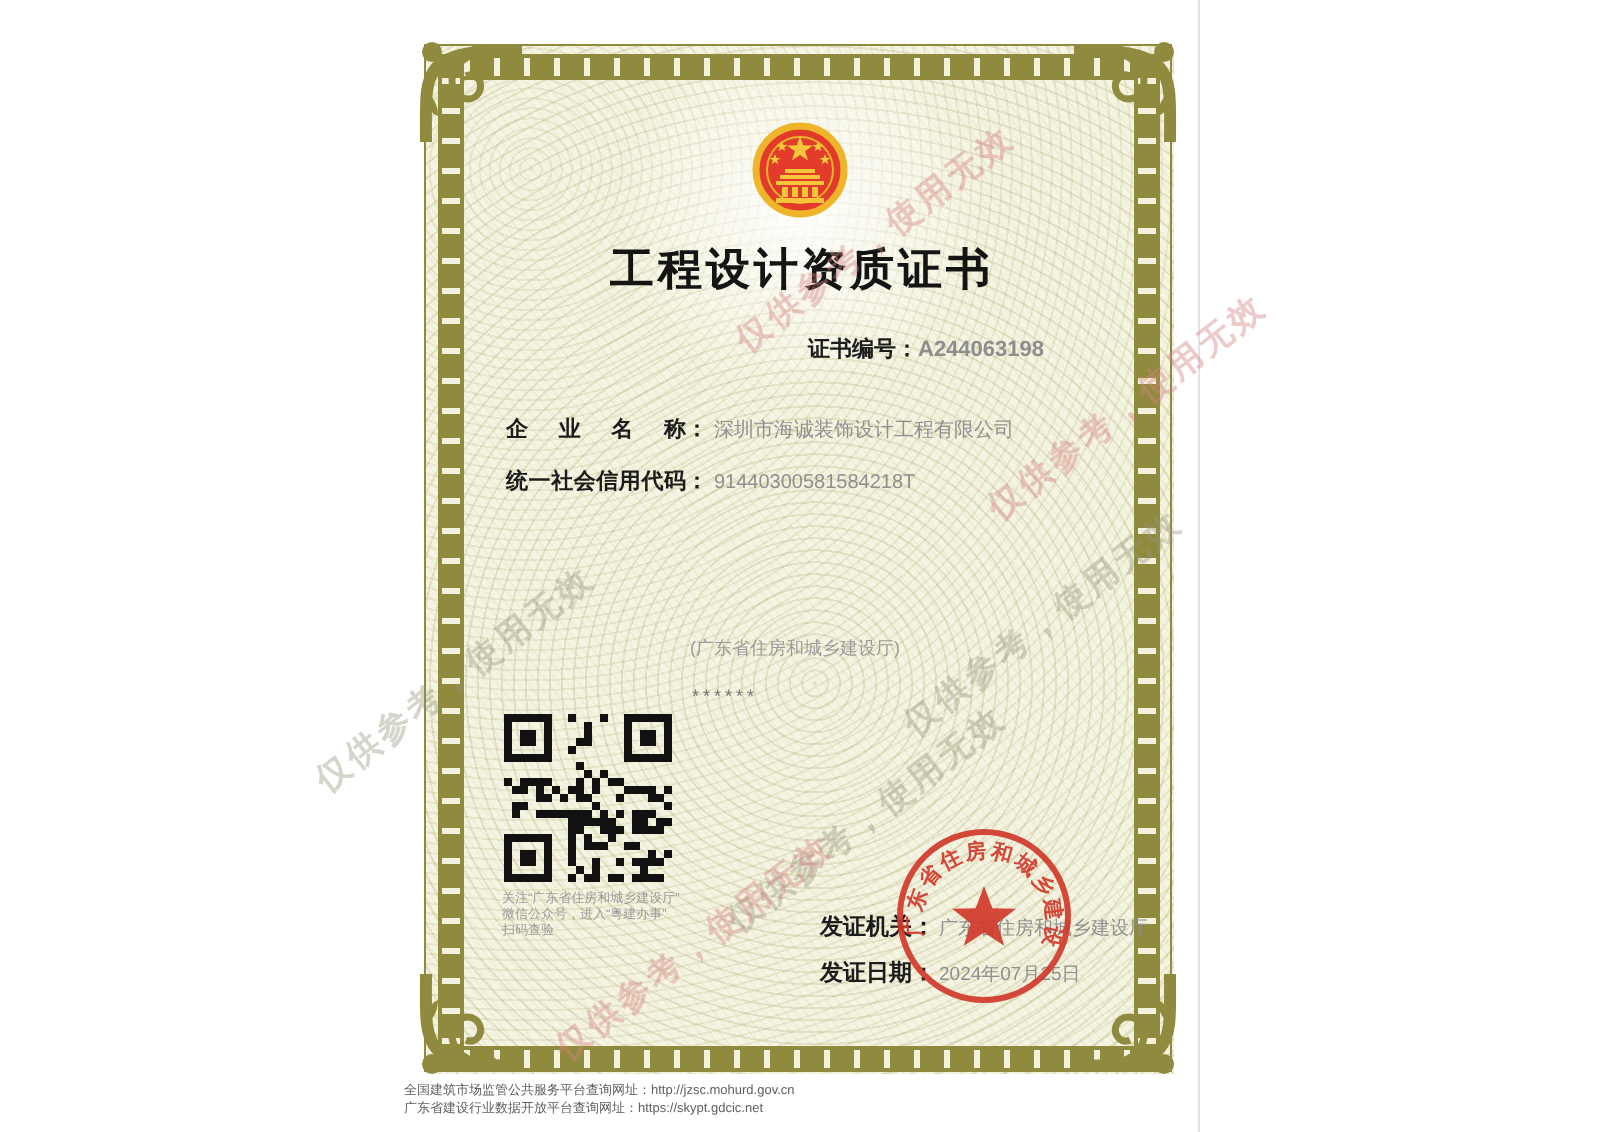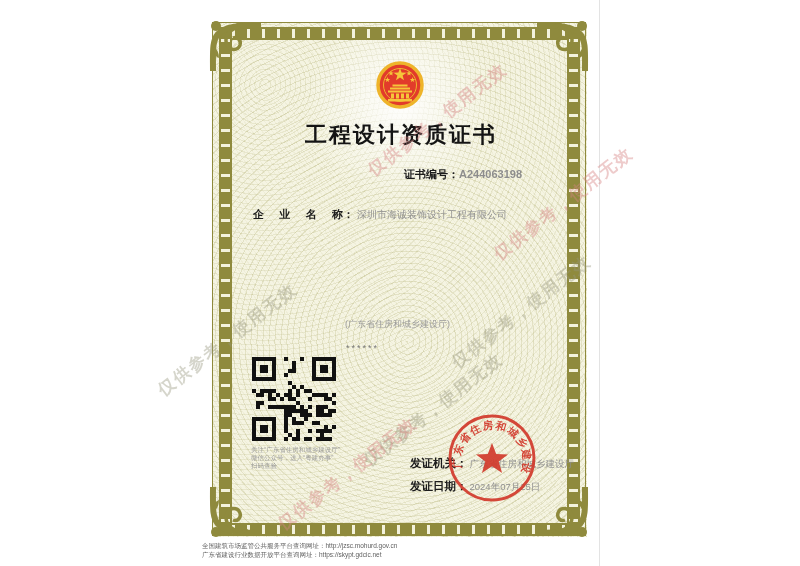--- a/index.html
+++ b/index.html
@@ -142,20 +142,23 @@
   </svg>
 
   <div class="title">工程设计资质证书</div>
   <div class="certno">
     <span class="lab">证书编号</span><span class="lab">：</span><span class="val">A244063198</span>
   </div>
 
   <div class="row" style="top:207px">
     <span class="flabel">企业名称</span><span class="fcolon">：</span><span class="fvalue">深圳市海诚装饰设计工程有限公司</span>
   </div>
+  <div class="row" style="top:233px">
+    <span class="flabel">统一社会信用代码</span><span class="fcolon">：</span><span class="fvalue">91440300581584218T</span>
+  </div>
   <div class="subnote" style="top:318px">(广东省住房和城乡建设厅)</div>
   <div class="stars" style="top:343px">******</div>
 
   <div class="qr">
     <div class="finder tl"></div>
     <div class="finder tr"></div>
     <div class="finder bl"></div>
   <i></i>
       <i></i>
       <i></i>

